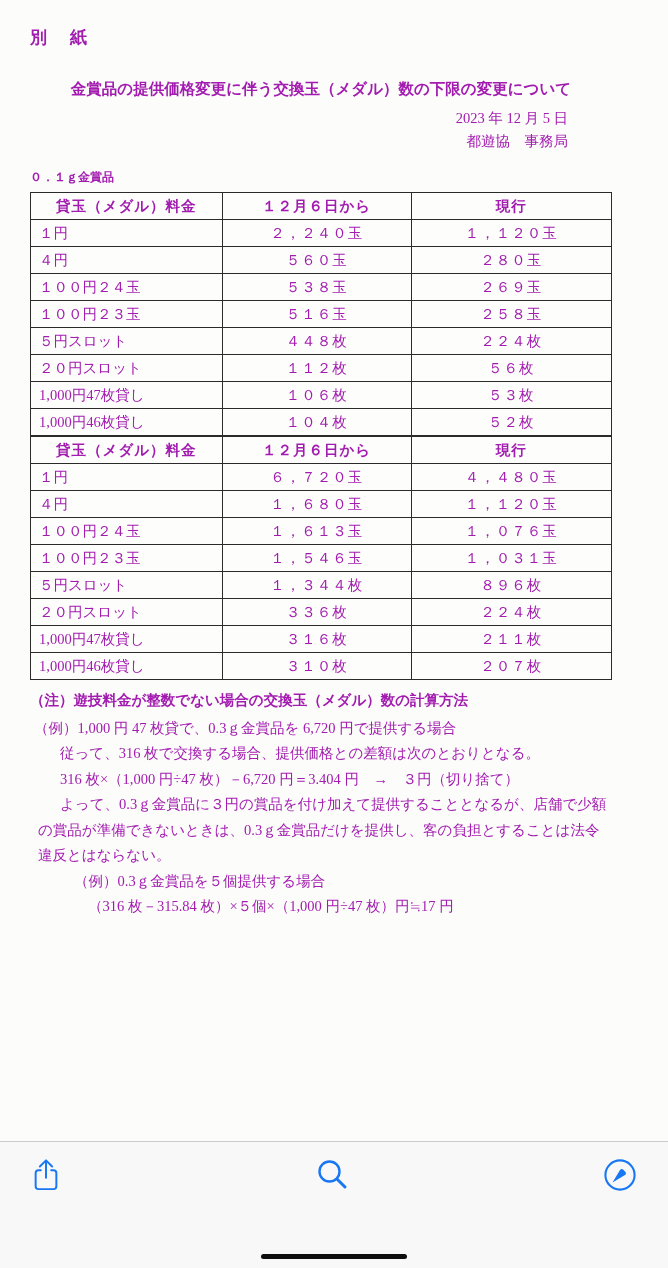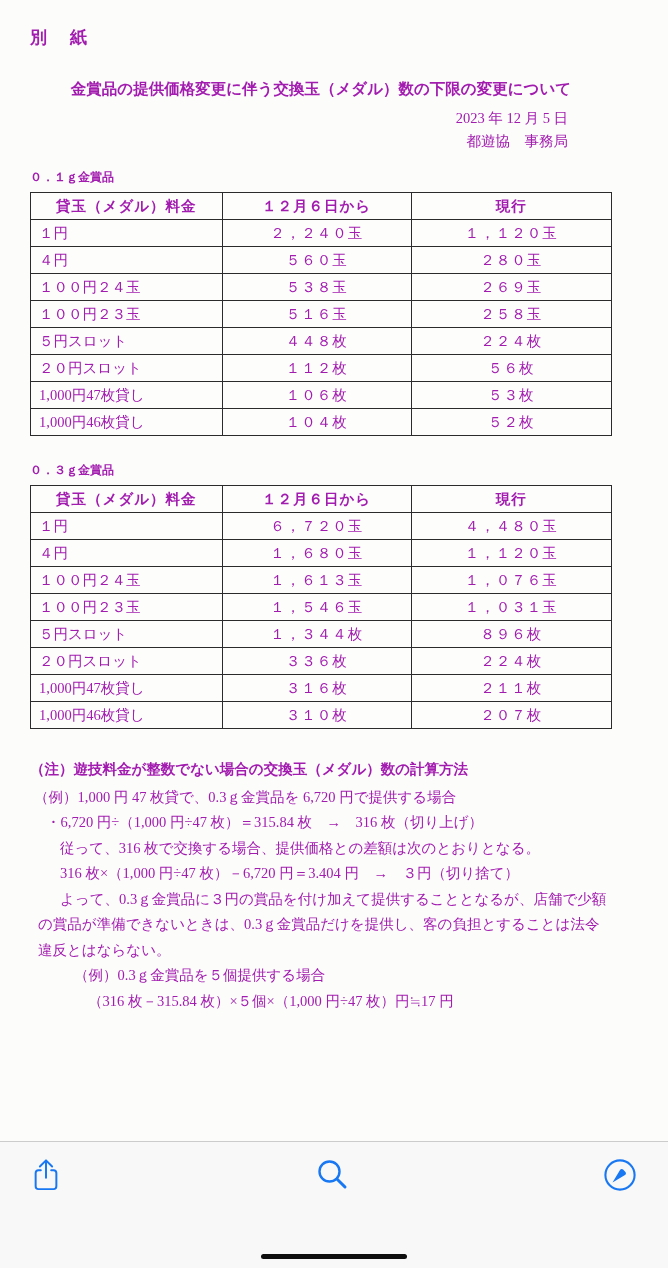--- a/index.html
+++ b/index.html
@@ -45,21 +45,21 @@
   }
   .price-table th {
     text-align:center; font-weight:bold; letter-spacing:1px;
   }
   .price-table col.c1 { width:33%; }
   .price-table col.c2 { width:32.5%; }
   .price-table col.c3 { width:34.5%; }
   td.cell-label { text-align:left; }
   td.cell-num  { text-align:center; letter-spacing:1px; }
 
-  .notes { margin-top:28px; font-size:14.5px; line-height:25.5px; }
+  .notes { margin-top:8px; font-size:14.5px; line-height:25.5px; }
   .note-heading {
     font-family:"Liberation Sans", sans-serif;
     font-weight:bold; font-size:14.5px; margin-bottom:2px;
   }
   .note.n1 { padding-left:4px; }
   .note.n2 { padding-left:16px; }
   .note.n3 { padding-left:30px; }
   .note.para { padding-left:8px; text-indent:22px; }
   .note.n4 { padding-left:44px; }
   .note.n5 { padding-left:58px; }
@@ -147,21 +147,20 @@
           <td class="cell-num">５３枚</td>
         </tr>
         <tr>
           <td class="cell-label">1,000円46枚貸し</td>
           <td class="cell-num">１０４枚</td>
           <td class="cell-num">５２枚</td>
         </tr>
       </tbody>
     </table>
 
-    <div class="section-heading second">０．３ｇ金賞品</div>
     <table class="price-table">
       <colgroup>
           <col class="c1">
           <col class="c2">
           <col class="c3">
         </colgroup>
       <thead>
         <tr>
           <th>貸玉（メダル）料金</th>
           <th>１２月６日から</th>
@@ -208,21 +207,20 @@
           <td class="cell-label">1,000円46枚貸し</td>
           <td class="cell-num">３１０枚</td>
           <td class="cell-num">２０７枚</td>
         </tr>
       </tbody>
     </table>
 
     <div class="notes">
       <div class="note-heading">（注）遊技料金が整数でない場合の交換玉（メダル）数の計算方法</div>
       <div class="note n1">（例）1,000 円 47 枚貸で、0.3ｇ金賞品を 6,720 円で提供する場合</div>
-      <div class="note n2">・6,720 円÷（1,000 円÷47 枚）＝315.84 枚　→　316 枚（切り上げ）</div>
       <div class="note n3">従って、316 枚で交換する場合、提供価格との差額は次のとおりとなる。</div>
       <div class="note n3">316 枚×（1,000 円÷47 枚）－6,720 円＝3.404 円　→　３円（切り捨て）</div>
       <div class="note para">よって、0.3ｇ金賞品に３円の賞品を付け加えて提供することとなるが、店舗で少額の賞品が準備できないときは、0.3ｇ金賞品だけを提供し、客の負担とすることは法令違反とはならない。</div>
       <div class="note n4">（例）0.3ｇ金賞品を５個提供する場合</div>
       <div class="note n5">（316 枚－315.84 枚）×５個×（1,000 円÷47 枚）円≒17 円</div>
     </div>
 
   </div>
 
   <div class="toolbar">

